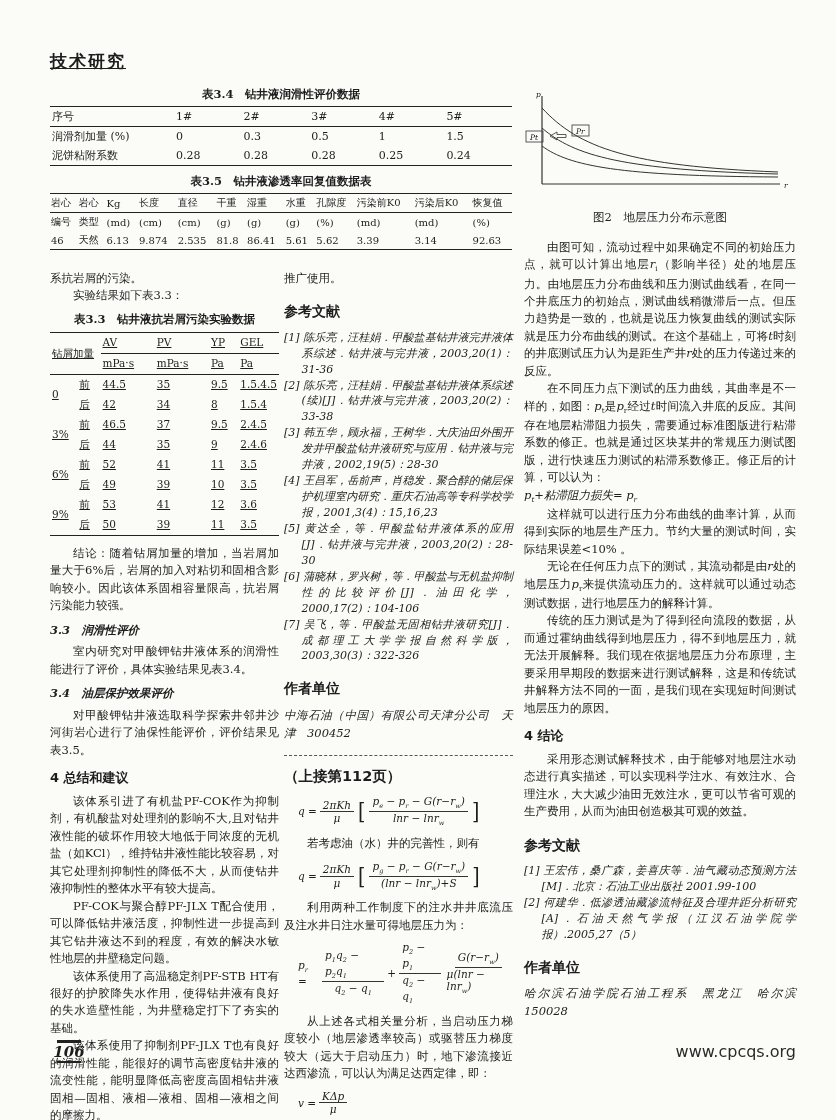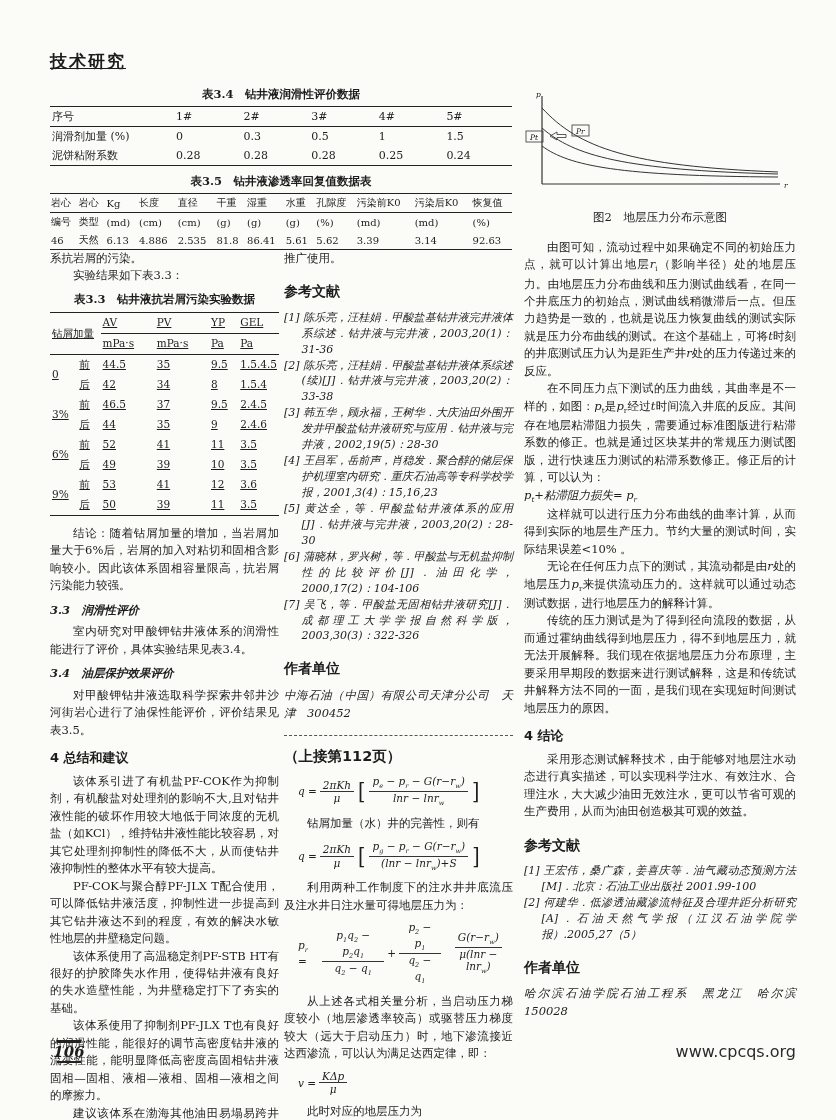--- a/index.html
+++ b/index.html
@@ -24,34 +24,34 @@
   .t33 td.hline{border-bottom:1px solid #222;}
   .t33 td.ubot{border-bottom:1px solid #222;}
 
   
   .col{position:absolute;text-align:justify;font-size:11.5px;line-height:1.52;}
   .col-left{left:50px;top:250px;width:229px;}
   .col-mid{left:284px;top:250px;width:229px;}
   .col-right{left:524px;top:88px;width:272px;}
   .col p{margin:0;}
   p.body{text-indent:2em;}
-  p.noindent{text-indent:0;}
+  p.noindent{text-indent:0;margin-top:20px;}
   p.sp{margin-top:5px;}
   .h-sub{font-style:italic;font-weight:600;font-size:11.5px;margin:7px 0 4px;}
   .h-big{font-family:"DejaVu Sans","Liberation Sans",sans-serif;font-weight:bold;font-size:13px;margin:9px 0 5px;}
   .h-refs{font-family:"DejaVu Sans","Liberation Sans",sans-serif;font-weight:bold;font-size:14px;margin:14px 0 7px;}
   .ref{font-style:italic;font-size:11px;line-height:1.45;margin:0 0 2px;padding-left:1.6em;text-indent:-1.6em;}
   .affil{font-style:italic;font-size:11.5px;line-height:1.55;margin:2px 0 0;}
   .dashed-sep{border:none;border-top:1.5px dashed #555;margin:13px 0 9px;}
   .continued{font-family:"DejaVu Sans","Liberation Sans",sans-serif;font-weight:bold;font-size:14.5px;margin:2px 0 8px;}
 
   
   .formula{display:flex;align-items:center;gap:3px;font-style:italic;font-size:10.5px;
            margin:7px 0 7px 14px;line-height:1.2;}
-  .frac{display:inline-flex;flex-direction:column;align-items:center;text-align:center;}
+  .frac{display:inline-flex;flex-direction:column;align-items:center;text-align:left;}
   .frac .num{border-bottom:1px solid #333;padding:0 3px;display:block;}
   .frac .den{padding:0 3px;display:block;}
   .bigb{font-size:19px;font-style:normal;transform:scaleY(1.2);margin:0 1px;}
   sub{font-size:0.62em;}
   .inline-formula{font-style:italic;font-size:11.5px;margin:4px 0 4px 16px;}
 
   
   .figure{width:272px;}
   .fig-caption{text-align:center;font-size:11.5px;margin:4px 0 12px;}
   .fig-box{stroke:#333;fill:none;stroke-width:0.8;}
@@ -138,21 +138,21 @@
             <td>(g)</td>
             <td>(%)</td>
             <td>(md)</td>
             <td>(md)</td>
             <td>(%)</td>
           </tr>
           <tr>
             <td>46</td>
             <td>天然</td>
             <td>6.13</td>
-            <td>4.886</td>
+            <td>9.874</td>
             <td>2.535</td>
             <td>81.8</td>
             <td>86.41</td>
             <td>5.61</td>
             <td>5.62</td>
             <td>3.39</td>
             <td>3.14</td>
             <td>92.63</td>
           </tr>
         </tbody>
@@ -289,21 +289,21 @@
           <span class="den">μ</span>
         </span>
       <span class="bigb">[</span>
       <span class="frac">
           <span class="num">p<sub>e</sub> − p<sub>r</sub> − G(r−r<sub>w</sub>)</span>
           <span class="den">lnr − lnr<sub>w</sub></span>
         </span>
       <span class="bigb">]</span>
     </div>
 
-    <p class="body">钻屑加量（水）井的完善性，则有</p>
+    <p class="body">若考虑油（水）井的完善性，则有</p>
 
     <div class="formula">
       <span>q =</span>
       <span class="frac">
           <span class="num">2πKh</span>
           <span class="den">μ</span>
         </span>
       <span class="bigb">[</span>
       <span class="frac">
           <span class="num">p<sub>g</sub> − p<sub>r</sub> − G(r−r<sub>w</sub>)</span>

